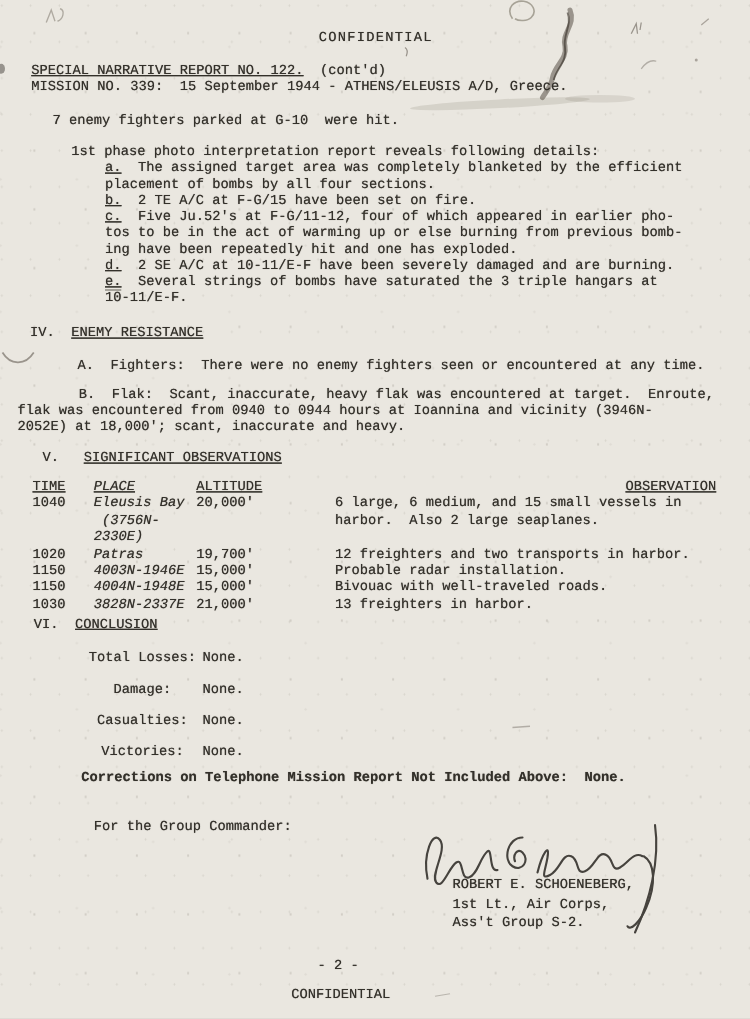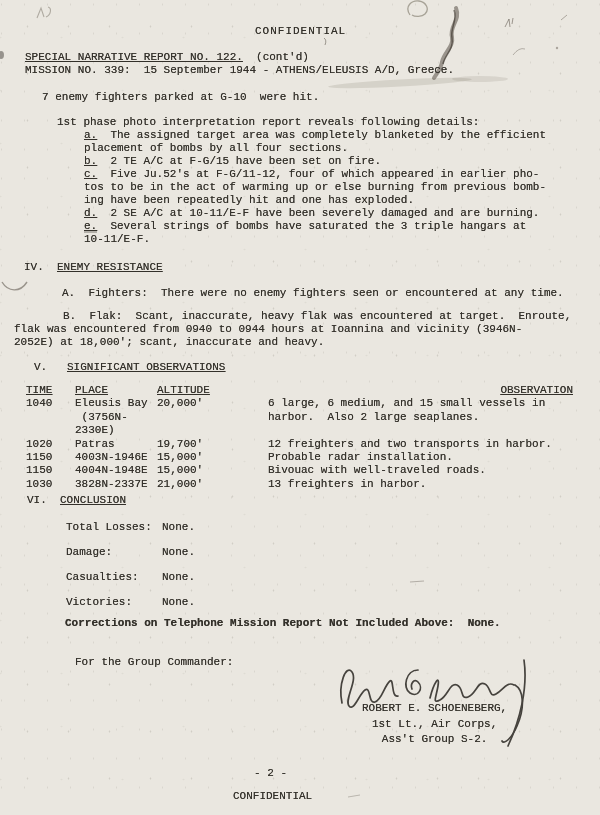--- a/index.html
+++ b/index.html
@@ -25,29 +25,29 @@
   #hit{top:91px;left:42px;}
   #photo-intro{top:116px;left:57px;}
   #details{top:129px;left:84px;width:492px;}
   #sec4{top:261px;left:24px;}
   #fighters{top:287px;left:62px;width:520px;}
   #flak{top:310px;left:14px;width:562px;text-indent:49px;}
   #sec5{top:361px;left:34px;}
   #obstable{top:384px;left:26px;line-height:13.4px;display:table;}
   .trow{display:table-row;}
   .tc{display:table-cell;vertical-align:top;white-space:pre-wrap;}
-  .c-time{width:49px;}.c-place{width:82px;}.c-alt{width:111px;}.c-obs{width:305px;}
+  .c-time{width:49px;}.c-place{width:82px;font-style:italic;}.c-alt{width:111px;}.c-obs{width:305px;}
   .thead .c-obs{text-align:right;}
   #sec6{top:494px;left:27px;}
-  #conclusion{top:521px;left:66px;}
+  #conclusion{top:521px;left:66px;text-align:center;}
   .conc-row{height:25px;}
   .conc-label{display:inline-block;width:96px;}
   #corrections{top:617px;left:65px;font-weight:bold;}
   #forline{top:656px;left:75px;}
-  #sigblock{top:701px;left:362px;line-height:15.5px;text-align:center;}
+  #sigblock{top:701px;left:362px;line-height:15.5px;}
   #pagenum{top:767px;left:254px;}
   #conf-bottom{top:790px;left:233px;}
   svg.overlay{pointer-events:none;}
 </style>
 </head>
 <body>
 
 <div id="page">
 
   <svg class="abs overlay" style="top:0;left:0;" width="600" height="815" viewBox="0 0 600 815" fill="none">

